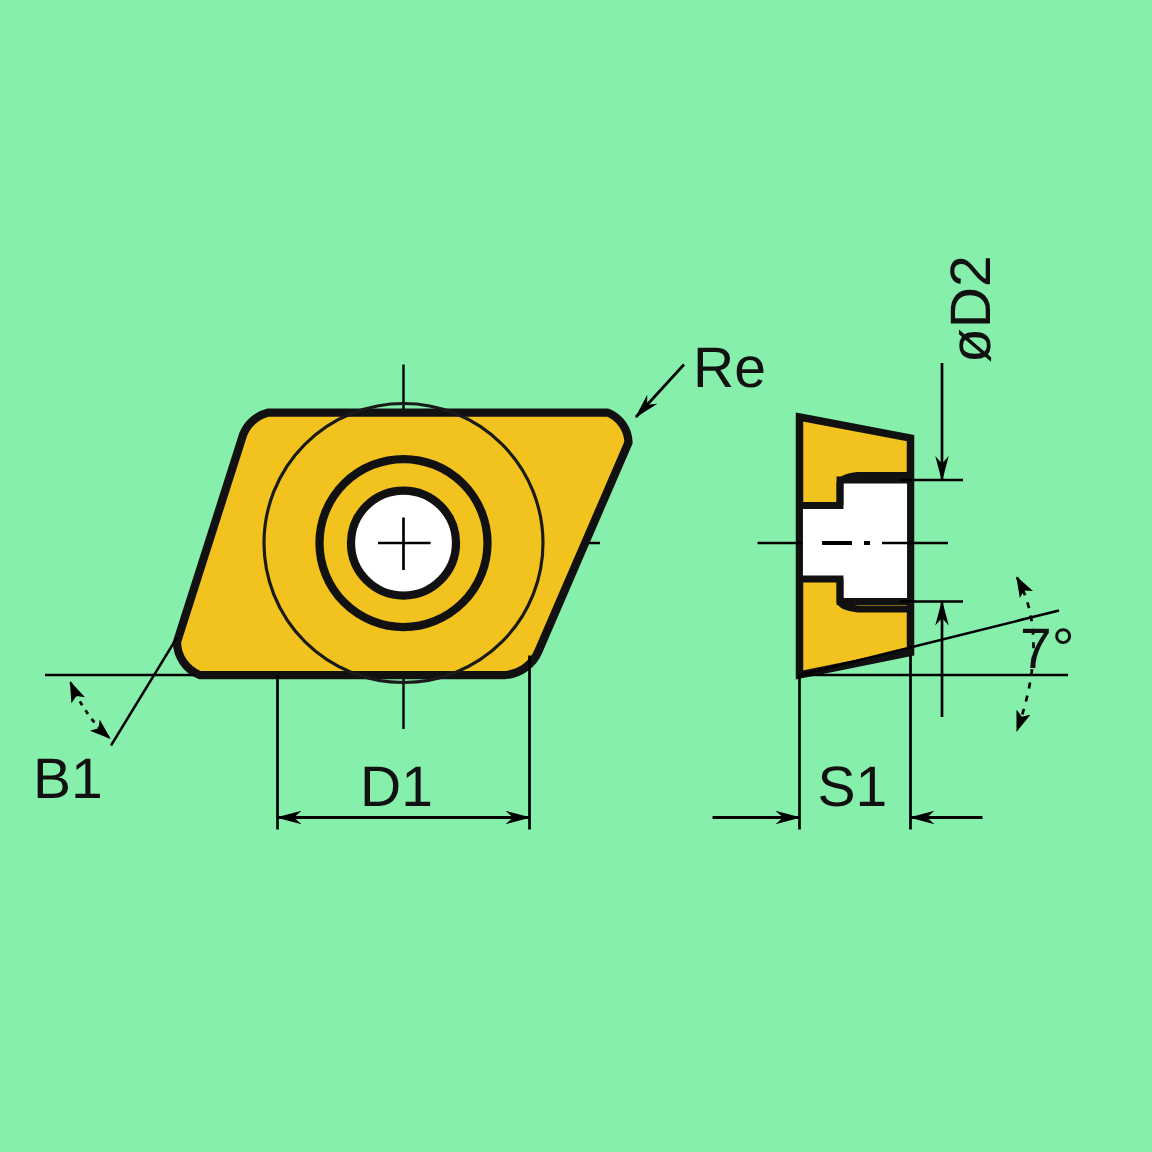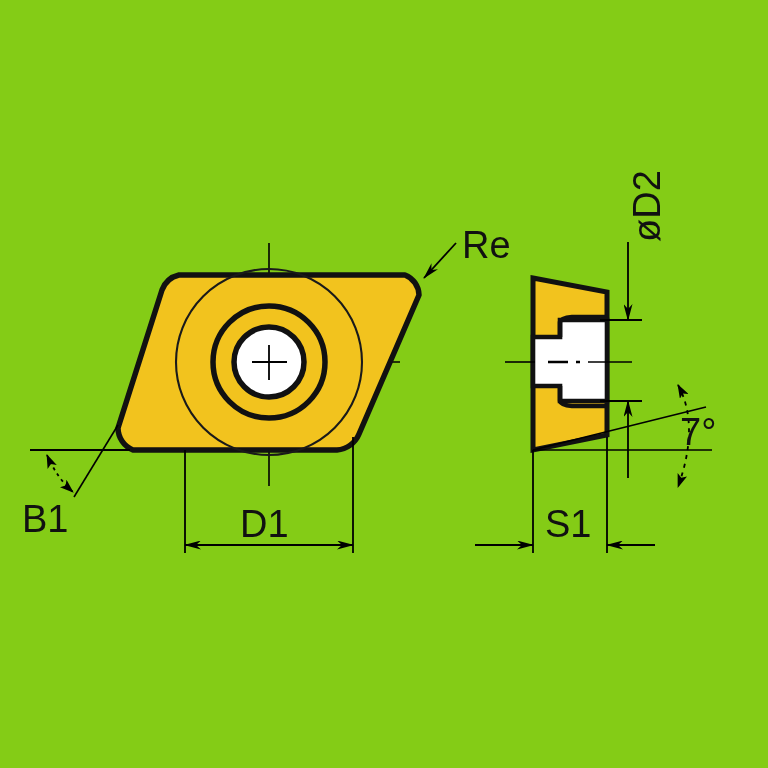--- a/index.html
+++ b/index.html
@@ -10,21 +10,21 @@
   body {
     width: 768px;
     height: 768px;
     font-family: "Liberation Sans", sans-serif;
     overflow: hidden;
   }
   #drawing-root {
     position: relative;
     width: 768px;
     height: 768px;
-    background: #84cc16;
+    background: #86efac;
   }
   svg#insert-drawing {
     display: block;
     width: 768px;
     height: 768px;
   }
   .lbl {
     font-family: "Liberation Sans", sans-serif;
     font-size: 38px;
     fill: #111111;

